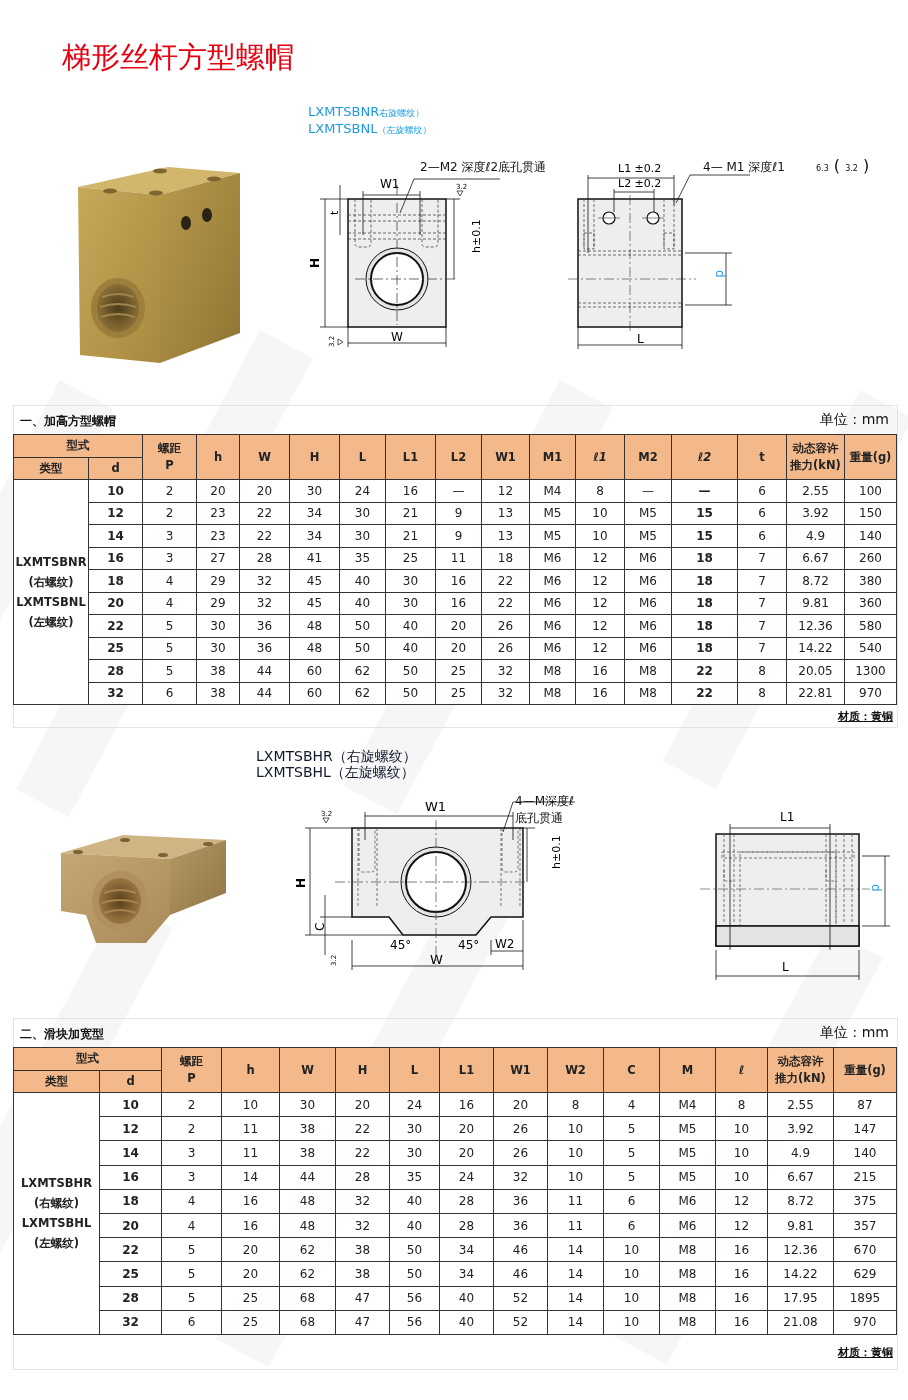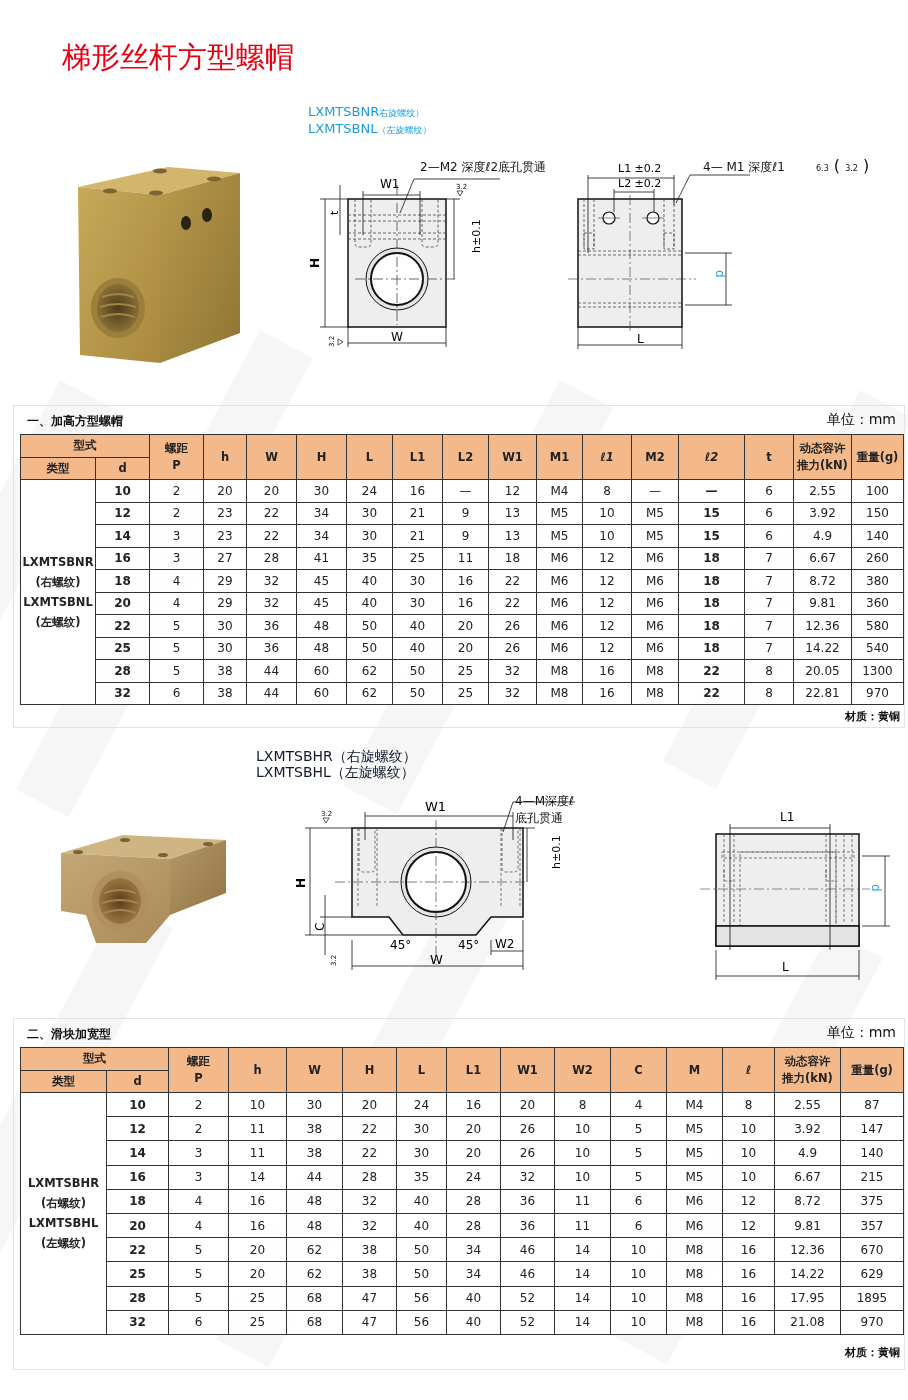--- a/index.html
+++ b/index.html
@@ -5,26 +5,26 @@
   html, body { margin: 0; padding: 0; background: #ffffff; }
   body { width: 908px; height: 1400px; position: relative; overflow: hidden;
          font-family: "DejaVu Sans", "Liberation Sans", sans-serif; color: #222; }
   .abs { position: absolute; }
   .page-title { left: 62px; top: 38px; font-size: 29px; color: #e60012; letter-spacing: 0px; font-weight: 400; }
   .model-label { color: #1a9be0; font-size: 13px; line-height: 15px; }
   .model-label .sm { font-size: 9px; }
   .model-label2 { color: #0f172a; font-size: 14px; line-height: 16px; }
   .watermark { position: absolute; background: rgba(0,0,0,0.035); transform-origin: 0 0; pointer-events: none; }
 
-  .section { position: absolute; left: 13px; width: 883px; border: 1px solid #e3e3e3; background: transparent; padding-left: 7px; }
+  .section { position: absolute; left: 13px; width: 883px; border: 1px solid #e3e3e3; background: transparent; }
   .sec-head { height: 28px; position: relative; }
   .sec-title { position: absolute; left: 6px; top: 7px; font-size: 12px; font-weight: bold; color: #111; }
   .sec-unit { position: absolute; right: 8px; top: 5px; font-size: 14px; color: #111; }
   .sec-foot { height: 22px; position: relative; }
-  .sec-material { position: absolute; right: 4px; top: 4px; font-size: 11px; font-weight: bold; color: #111; }
+  .sec-material { position: absolute; right: 4px; top: 4px; font-size: 11px; font-weight: bold; color: #111; text-decoration: underline; }
 
   table.spec { border-collapse: collapse; table-layout: fixed; width: 883px; margin-left: -1px; }
   table.spec td, table.spec th { border: 1.5px solid #333; text-align: center; vertical-align: middle;
        font-size: 12px; padding: 0; height: 21.5px; color: #222; font-family: "DejaVu Sans", sans-serif; }
   table.spec th { background: #f3b98b; font-weight: bold; font-size: 11.5px; color: #222; }
   table.spec th.tall { line-height: 17px; }
   table.spec td.bold { font-weight: bold; }
   table.spec td.type { font-weight: bold; font-size: 11.5px; line-height: 20px; background: #fff; }
   table.spec td { background: rgba(255,255,255,0.85); }
   .ell { font-family: "DejaVu Serif", serif; font-style: italic; font-weight: normal; }

